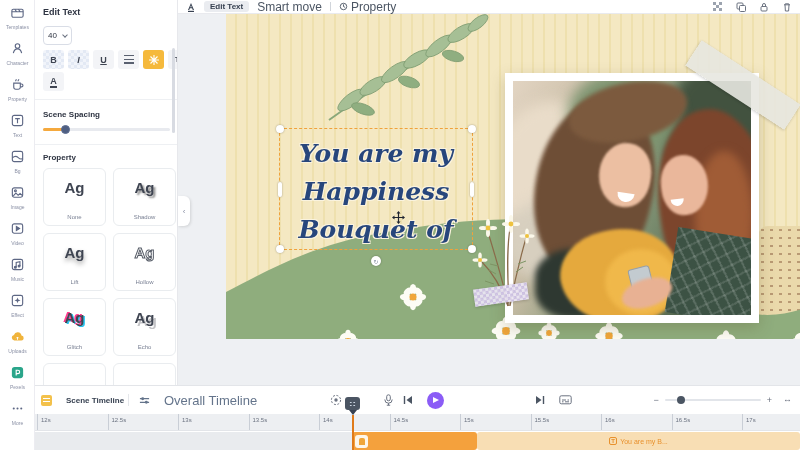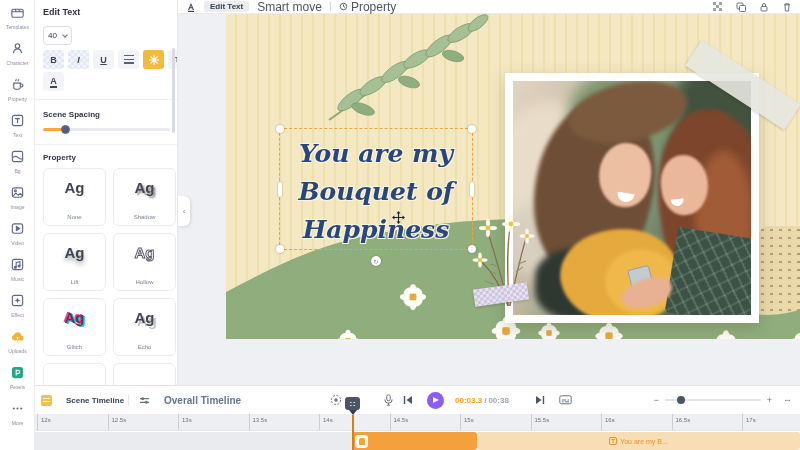--- a/index.html
+++ b/index.html
@@ -124,21 +124,21 @@
   #movecur { position:absolute; left:166px; top:197px; width:13px; height:13px; }
   #collapse-tab { left:178px; top:196px; width:12px; height:30px; background:#fff; border-radius:0 6px 6px 0; box-shadow:1px 1px 3px rgba(0,0,0,.12); z-index:25; display:flex; align-items:center; justify-content:center; color:#8a90a5; font-size:8px; cursor:pointer; }
 
   
   #timeline { left:35px; top:385px; width:765px; height:65px; background:#fff; border-top:1px solid #e3e5e9; z-index:20; }
   #tl-toolbar { position:absolute; left:0; top:0; width:765px; height:28px; }
   .tlt { position:absolute; display:flex; align-items:center; gap:14px; top:0; height:28px; }
   .scene-ic { width:11px; height:11px; background:#f3c14b; border-radius:2px; position:relative; }
   .scene-ic:before { content:""; position:absolute; left:2px; top:3px; width:7px; height:1.4px; background:#fff; box-shadow:0 3px 0 #fff; }
   .tl-label1 { font-size:8px; font-weight:bold; color:#374151; }
-  .tl-label2 { font-size:10px; font-weight:bold; color:#64748b; }
+  .tl-label2 { font-size:13px; font-weight:normal; color:#64748b; }
   .tl-sep { position:absolute; left:93px; top:8px; width:1px; height:12px; background:#e5e7eb; }
   .ctrl { position:absolute; top:0; height:28px; display:flex; align-items:center; cursor:pointer; }
   .play-btn { width:17px; height:17px; border-radius:50%; background:#8b5cf6; display:flex; align-items:center; justify-content:center; }
   .play-btn:after { content:""; margin-left:1px; border-left:6px solid #fff; border-top:3.5px solid transparent; border-bottom:3.5px solid transparent; }
   .timetext { font-size:8px; font-weight:bold; }
   .t-cur { color:#f59e0b; } .t-sep,.t-tot { color:#9ca3af; }
   .zoomgrp { position:absolute; right:28px; top:0; height:28px; display:flex; align-items:center; gap:6px; }
   .zoomline { width:96px; height:2px; background:#e2e5ea; border-radius:2px; position:relative; cursor:pointer; }
   .zoomline .zthumb { position:absolute; left:12px; top:-3px; width:8px; height:8px; border-radius:50%; background:#4b5563; }
   .zpm { font-size:9px; color:#6b7280; cursor:pointer; }
@@ -504,22 +504,22 @@
               </g>
               <circle r="2" fill="#eec23e"></circle>
             </g>
         </g>
       </svg>
       <div id="tape-cluster" class="tape"></div>
 
       <div id="selbox">
         <div id="cantext">
           <div>You are my</div>
+          <div>Happiness</div>
           <div>Bouquet of</div>
-          <div>Happiness</div>
         </div>
         <div class="handle h-c h-tl"></div>
         <div class="handle h-c h-tr"></div>
         <div class="handle h-c h-bl"></div>
         <div class="handle h-c h-br"></div>
         <div class="handle h-pill h-ml"></div>
         <div class="handle h-pill h-mr"></div>
         <div class="handle h-rot">↻</div>
       </div>
       <svg id="movecur" viewBox="0 0 13 13">
@@ -561,25 +561,20 @@
       </div>
       <div class="ctrl" style="left:368px;">
         <svg width="10" height="10" viewBox="0 0 10 10">
             <path d="M1.5 1v8" stroke="#4b5563" stroke-width="1.4"></path>
             <path d="M9 1L3.5 5L9 9z" fill="#4b5563"></path>
           </svg>
       </div>
       <div class="ctrl" style="left:392px;">
           <span class="play-btn"></span>
         </div>
-      <div class="ctrl" style="left:420px; gap:2px;">
-        <span class="timetext t-cur">00:03.3</span>
-        <span class="timetext t-sep">/</span>
-        <span class="timetext t-tot">00:38</span>
-      </div>
       <div class="ctrl" style="left:500px;">
         <svg width="10" height="10" viewBox="0 0 10 10">
             <path d="M1 1l5.5 4L1 9z" fill="#4b5563"></path>
             <path d="M8.5 1v8" stroke="#4b5563" stroke-width="1.4"></path>
           </svg>
       </div>
       <div class="ctrl" style="left:524px;">
         <svg width="13" height="11" viewBox="0 0 13 11">
             <rect x="0.8" y="0.8" width="11.4" height="8" rx="1.5" fill="none" stroke="#6b7280" stroke-width="1"></rect>
             <path d="M3 5h4M8.5 5h1.5M3 6.8h1.5M6 6.8h4" stroke="#6b7280" stroke-width="1"></path>

